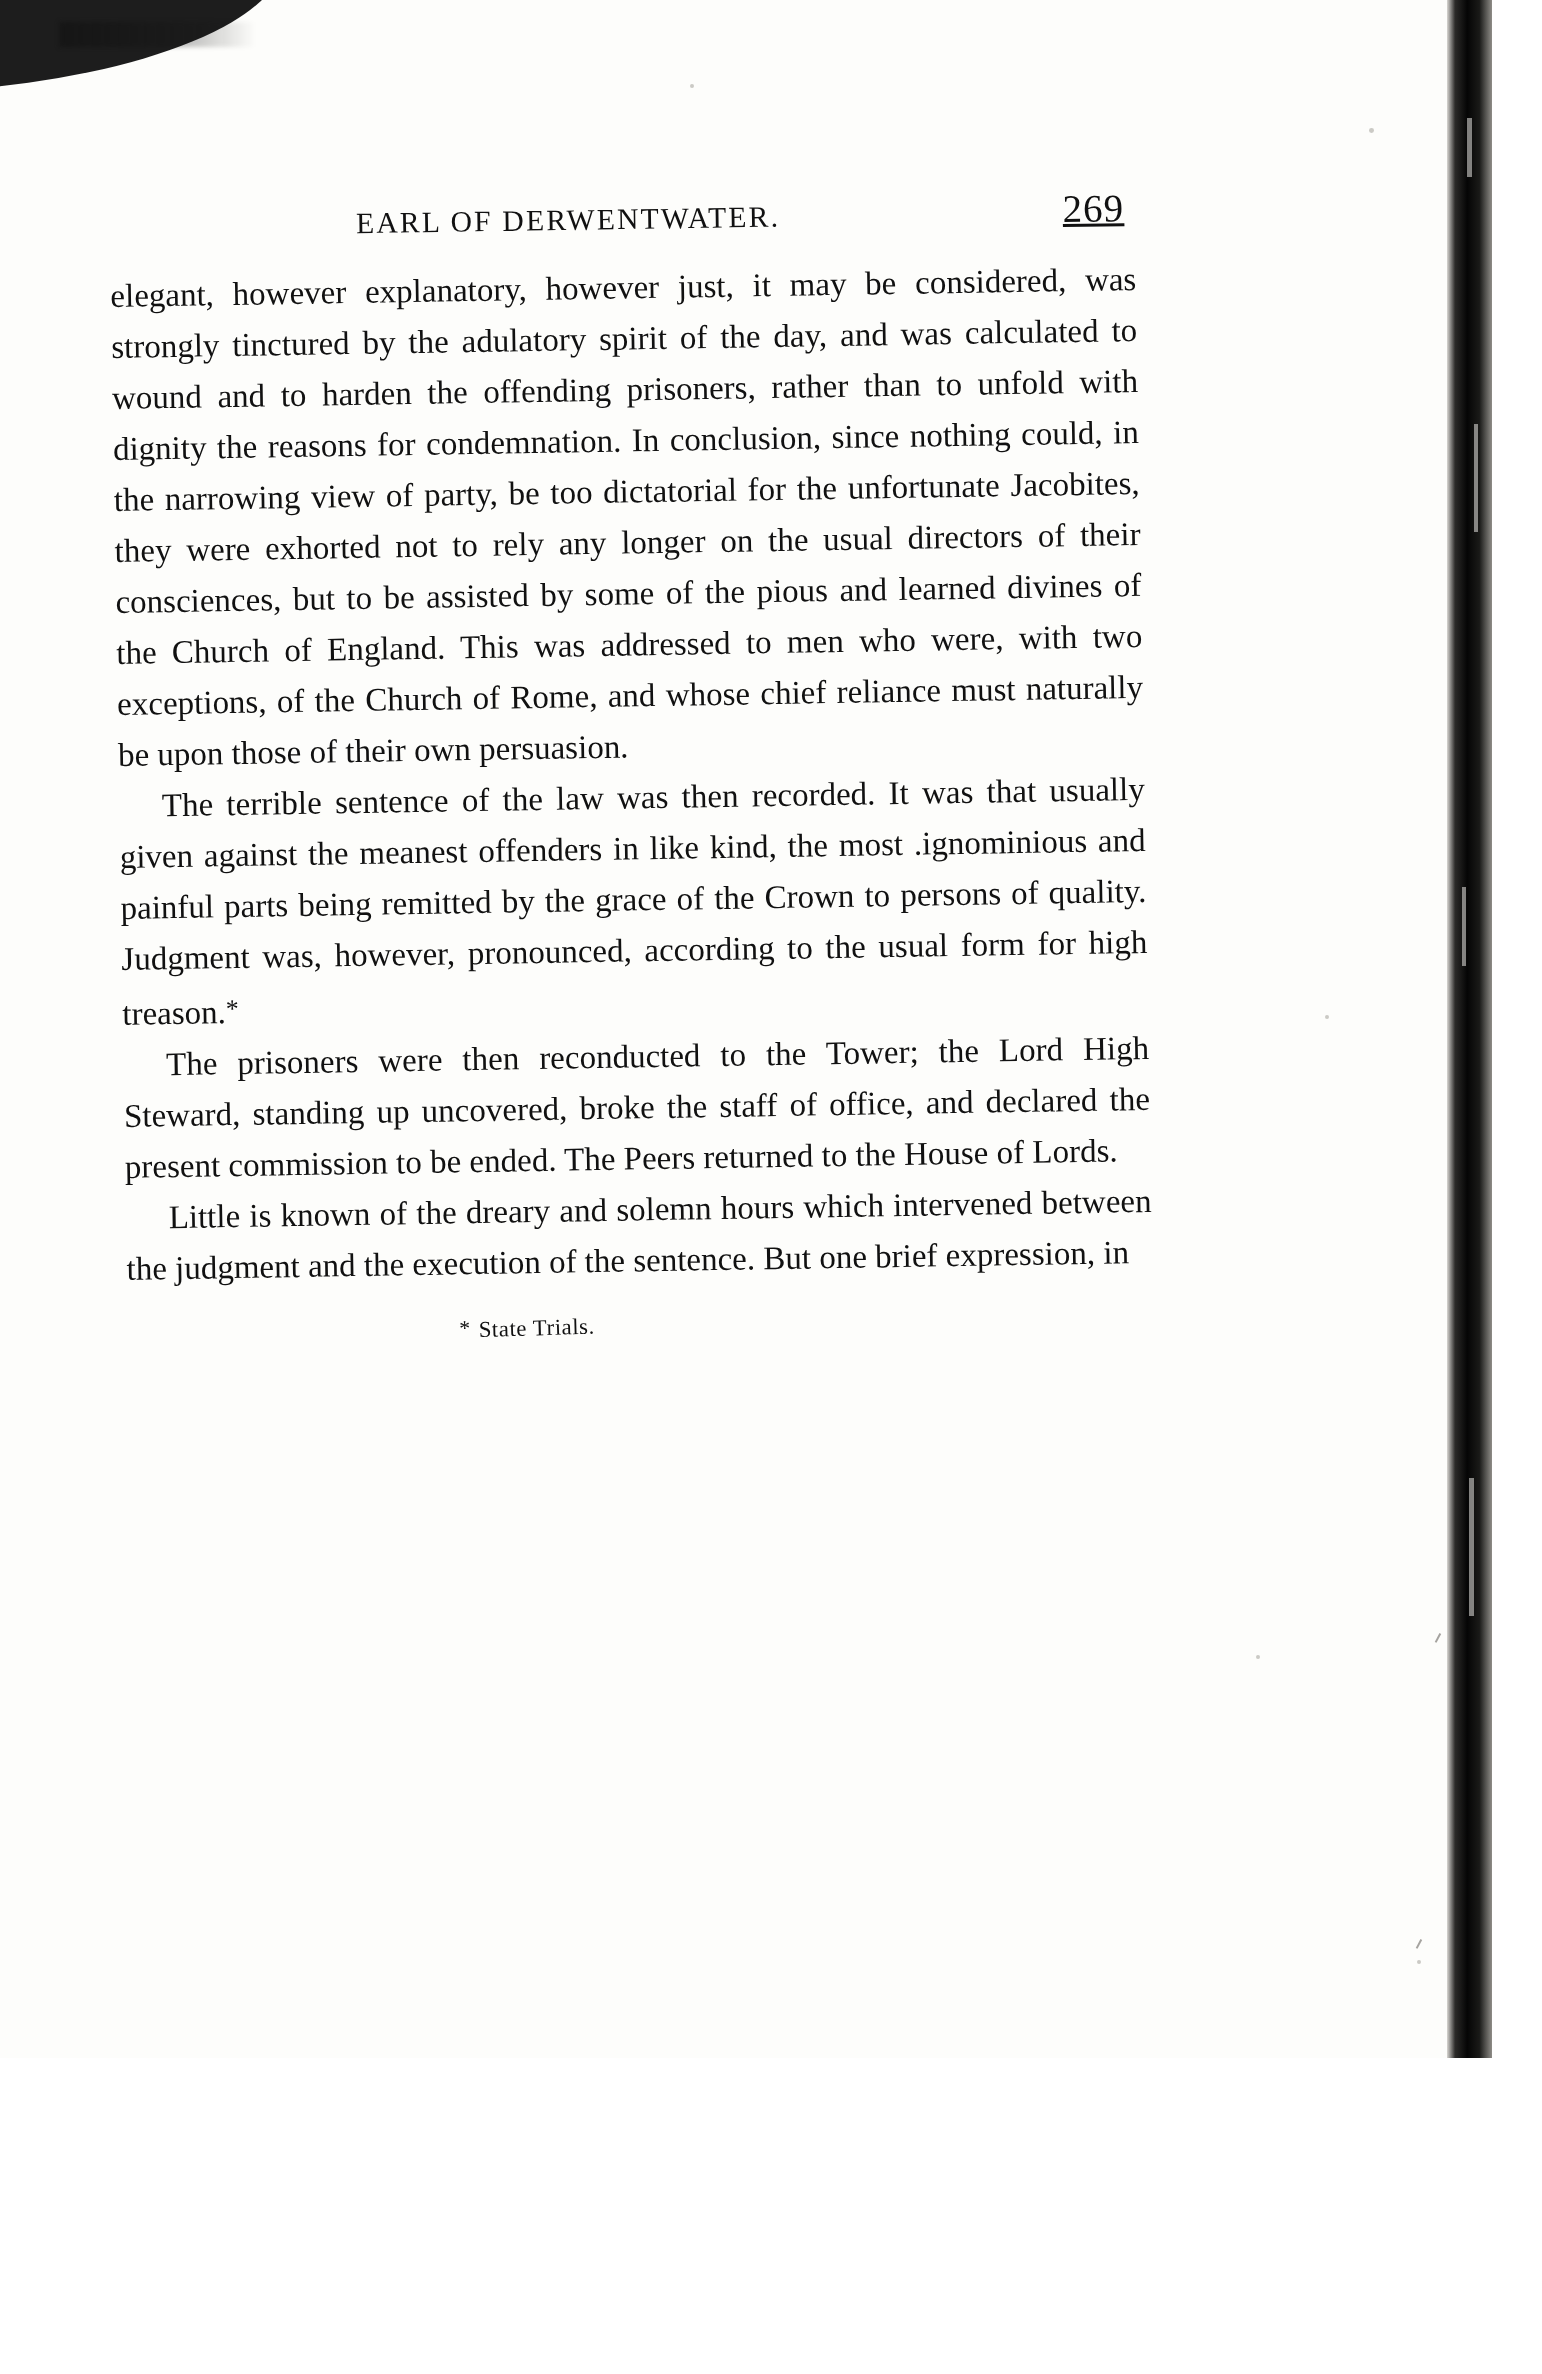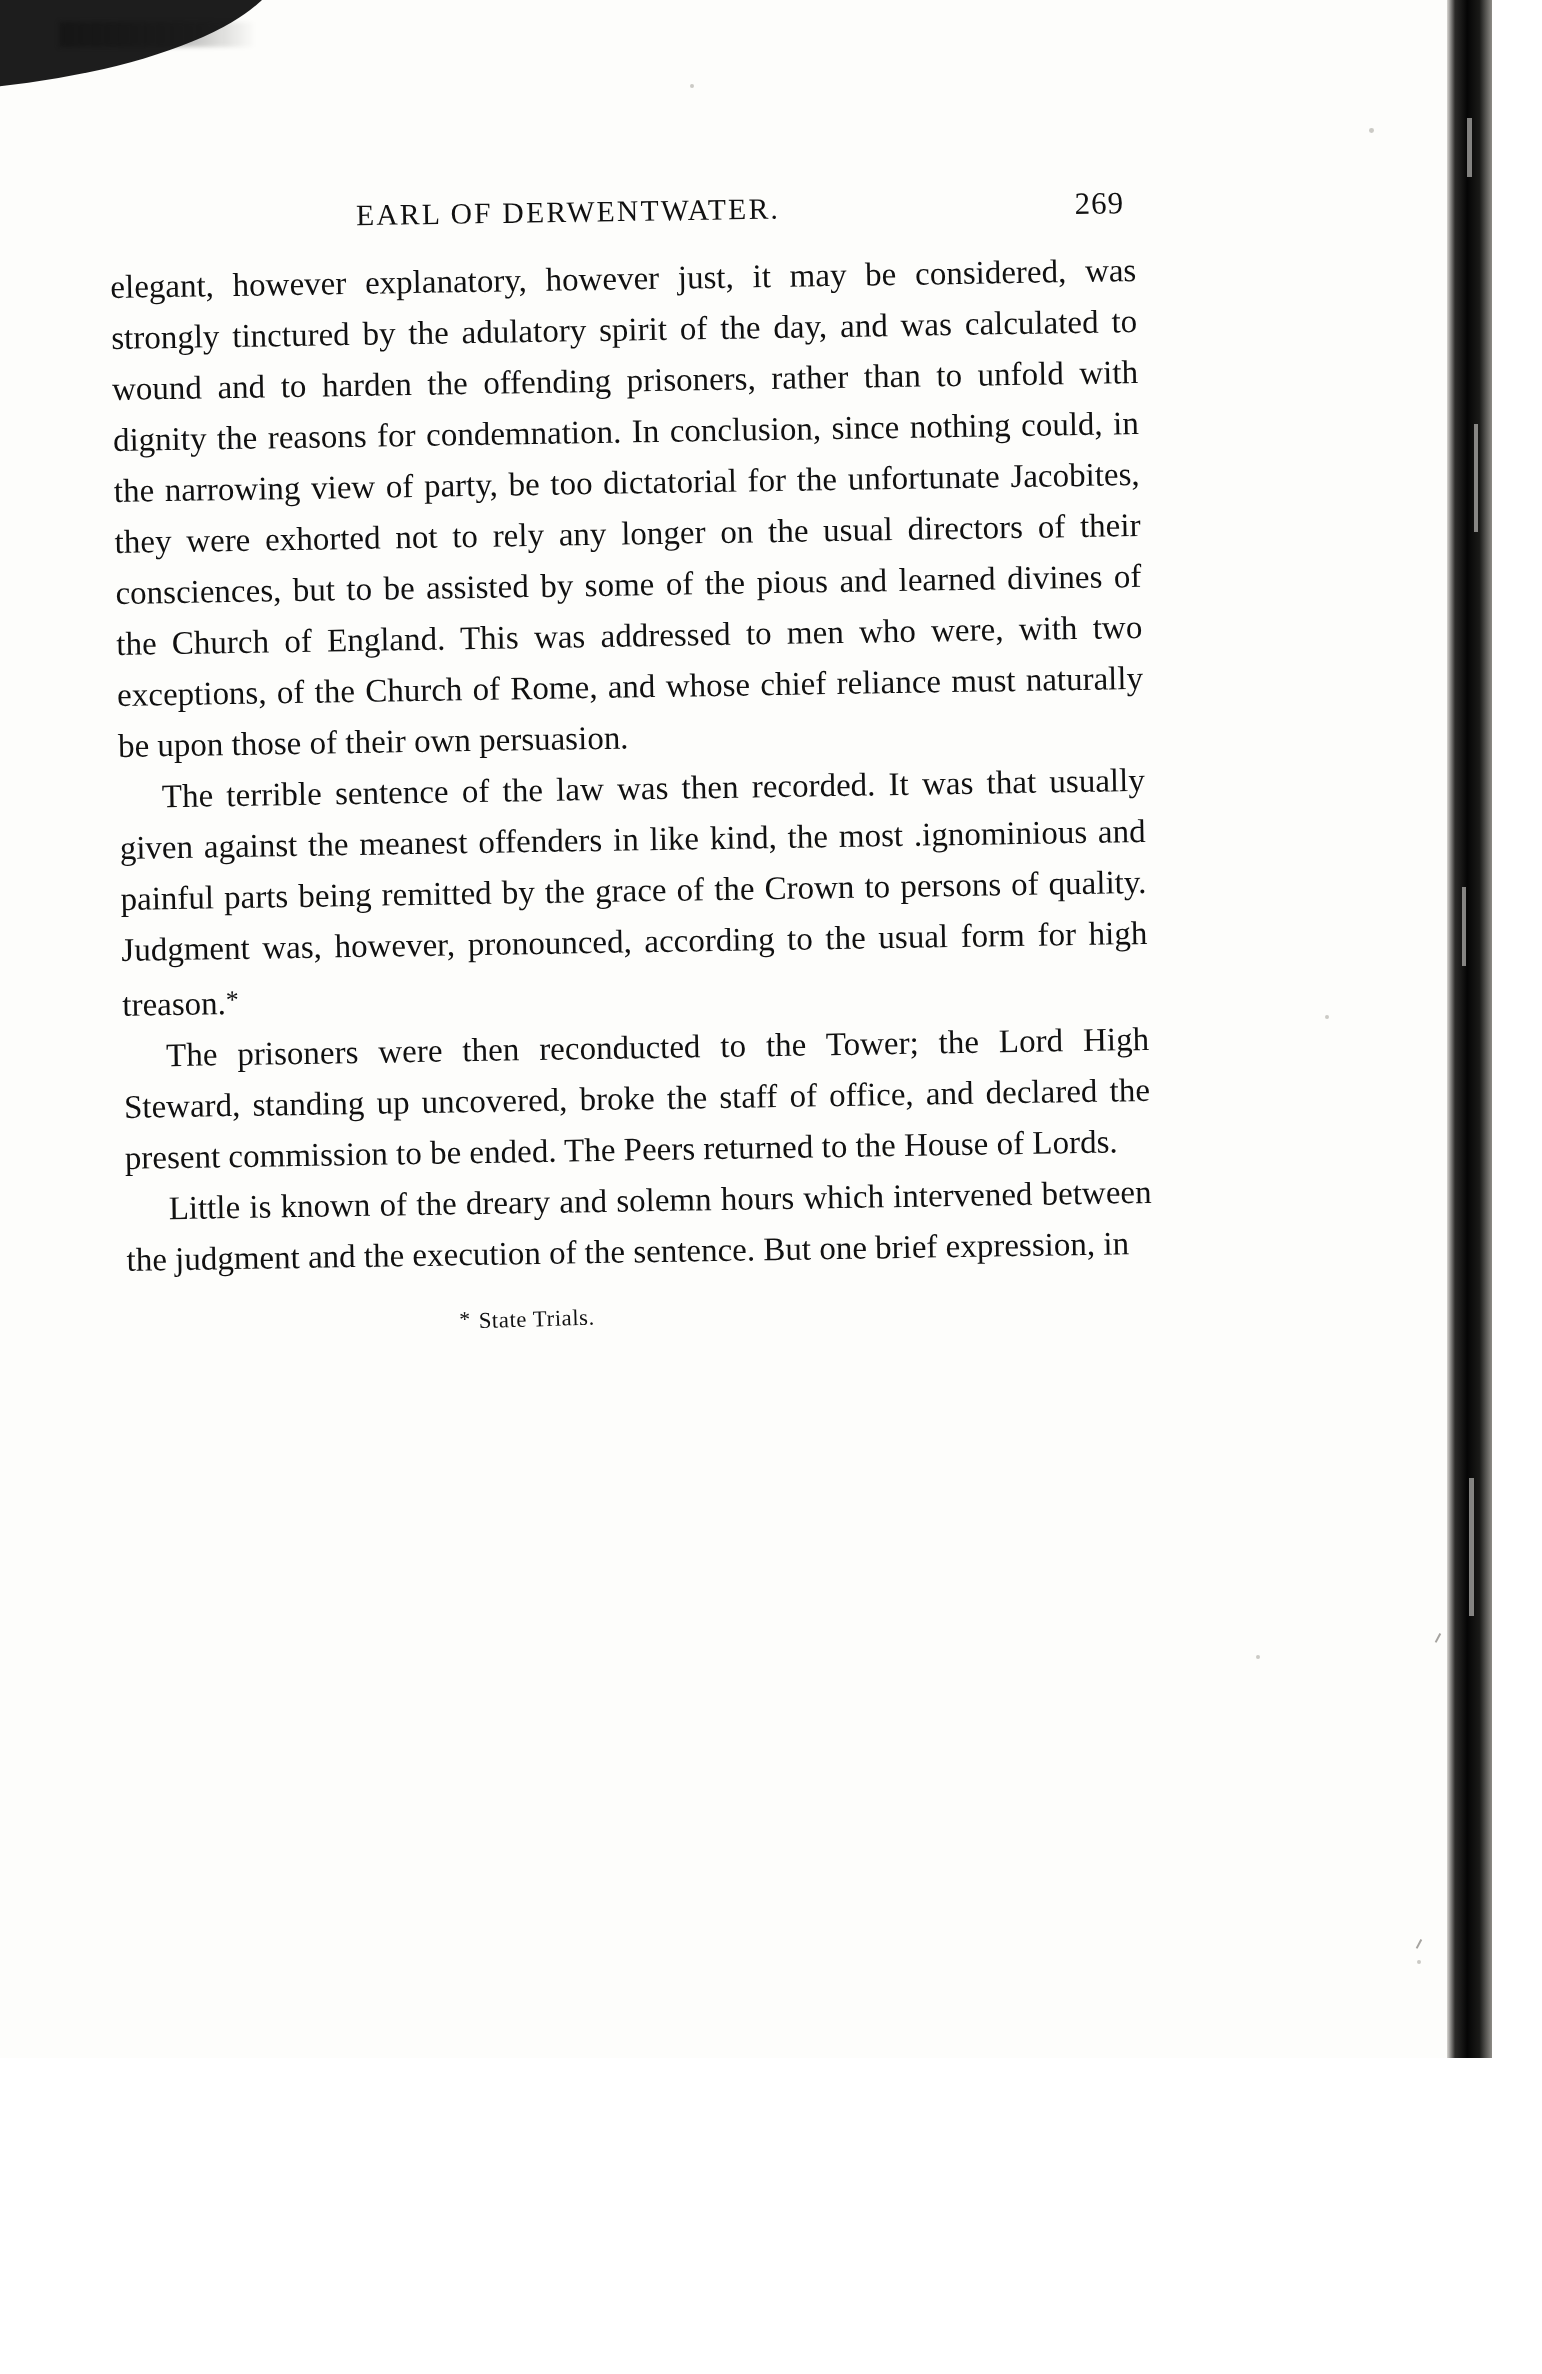--- a/index.html
+++ b/index.html
@@ -86,22 +86,23 @@
   .running-head {
     font-family: "Liberation Serif", serif;
     font-size: 29.6px;
     letter-spacing: 2.2px;
     font-variant: small-caps;
     text-transform: uppercase;
     white-space: nowrap;
   }
   .folio {
     font-family: "Liberation Serif", serif;
-    font-size: 31px;
+    font-size: 39px;
     letter-spacing: 1px;
+    text-decoration: underline;
   }
 
   .body-text {
     font-size: 33px;
     line-height: 51px;
     text-align: justify;
     text-justify: inter-word;
     hyphens: manual;
   }
   .body-text p {

